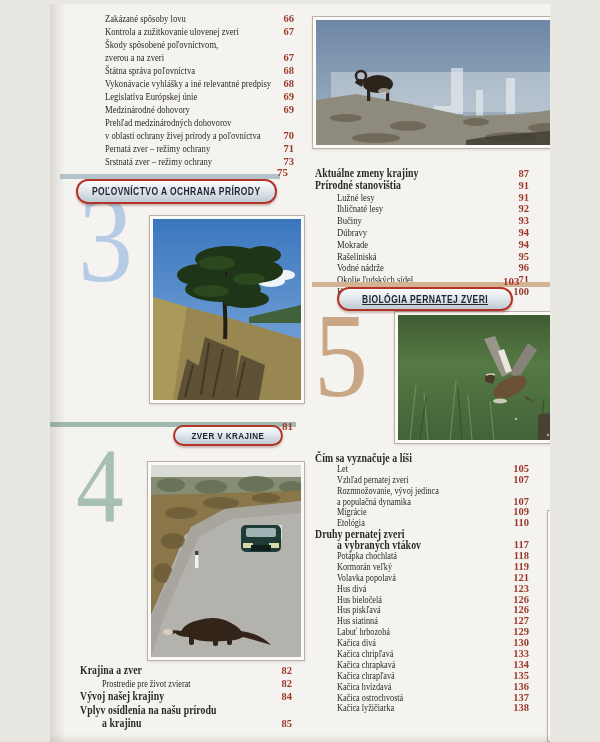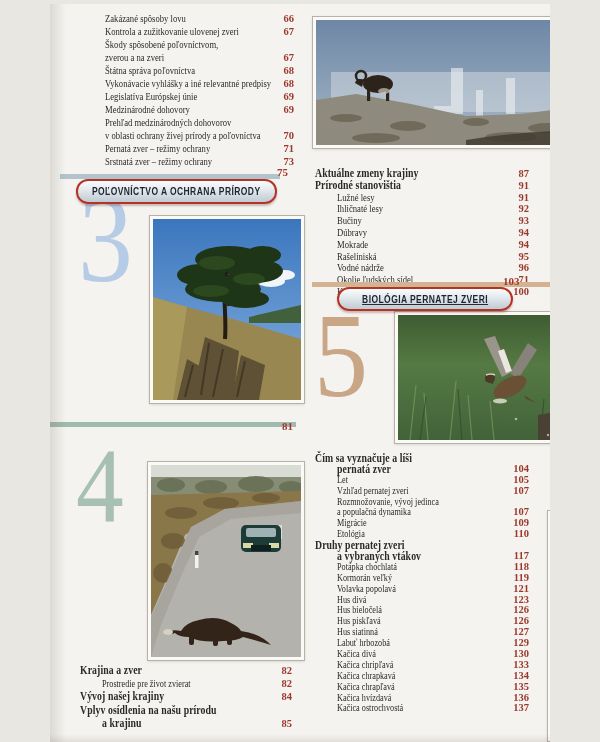--- a/index.html
+++ b/index.html
@@ -192,20 +192,23 @@
       <g fill="#2f4d22" opacity="0.8">
         <ellipse cx="64" cy="44" rx="18" ry="7"></ellipse>
           <ellipse cx="96" cy="60" rx="16" ry="6"></ellipse>
           <ellipse cx="58" cy="72" rx="18" ry="6"></ellipse>
       </g>
     </svg>
   </div>
 
   <div class="chapter-bar bar4"></div>
   <div class="chapter-pagenum pn4">81</div>
+  <div class="chapter-pill pill4">
+    <span class="pill-text">ZVER V KRAJINE</span>
+  </div>
   <div class="numeral num4">4</div>
 
   <div class="photo" id="photo-otter">
     <svg width="150" height="192" viewBox="0 0 150 192" role="img" aria-label="Otter crossing a road in front of an approaching car">
       <rect width="150" height="192" fill="#b7b5b0"></rect>
       <rect x="0" y="0" width="150" height="14" fill="#d9dcd4"></rect>
       <rect x="0" y="12" width="150" height="20" fill="#868d74"></rect>
       <g fill="#677054" opacity="0.9">
         <ellipse cx="20" cy="20" rx="14" ry="7"></ellipse>
           <ellipse cx="60" cy="22" rx="16" ry="7"></ellipse>
@@ -428,24 +431,20 @@
       </g>
     </svg>
   </div>
 
   <div class="toc" id="toc-right-bottom">
 
   <div class="row bold ind0">
         <span class="lbl">Čím sa vyznačuje a líši</span>
         <span class="pg"></span>
       </div>
-      <div class="row bold ind1">
-        <span class="lbl">pernatá zver</span>
-        <span class="pg">104</span>
-      </div>
       <div class="row ind1">
         <span class="lbl">Let</span>
         <span class="pg">105</span>
       </div>
       <div class="row ind1">
         <span class="lbl">Vzhľad pernatej zveri</span>
         <span class="pg">107</span>
       </div>
       <div class="row ind1">
         <span class="lbl">Rozmnožovanie, vývoj jedinca</span>
@@ -519,20 +518,24 @@
         <span class="lbl">Kačica chrapľavá</span>
         <span class="pg">135</span>
       </div>
       <div class="row ind1">
         <span class="lbl">Kačica hvízdavá</span>
         <span class="pg">136</span>
       </div>
       <div class="row ind1">
         <span class="lbl">Kačica ostrochvostá</span>
         <span class="pg">137</span>
+      </div>
+      <div class="row ind1">
+        <span class="lbl">Kačica lyžičiarka</span>
+        <span class="pg">138</span>
       </div>
     </div>
 
   <div class="photo" id="photo-goose">
     <svg width="106" height="224" viewBox="0 0 106 224" role="img" aria-label="White-fronted goose standing on a rock">
       <defs>
         <linearGradient id="bgG" x1="0" y1="0" x2="0" y2="1">
           <stop offset="0" stop-color="#a3906b"></stop>
             <stop offset="0.6" stop-color="#92805c"></stop>
             <stop offset="1" stop-color="#857350"></stop>

